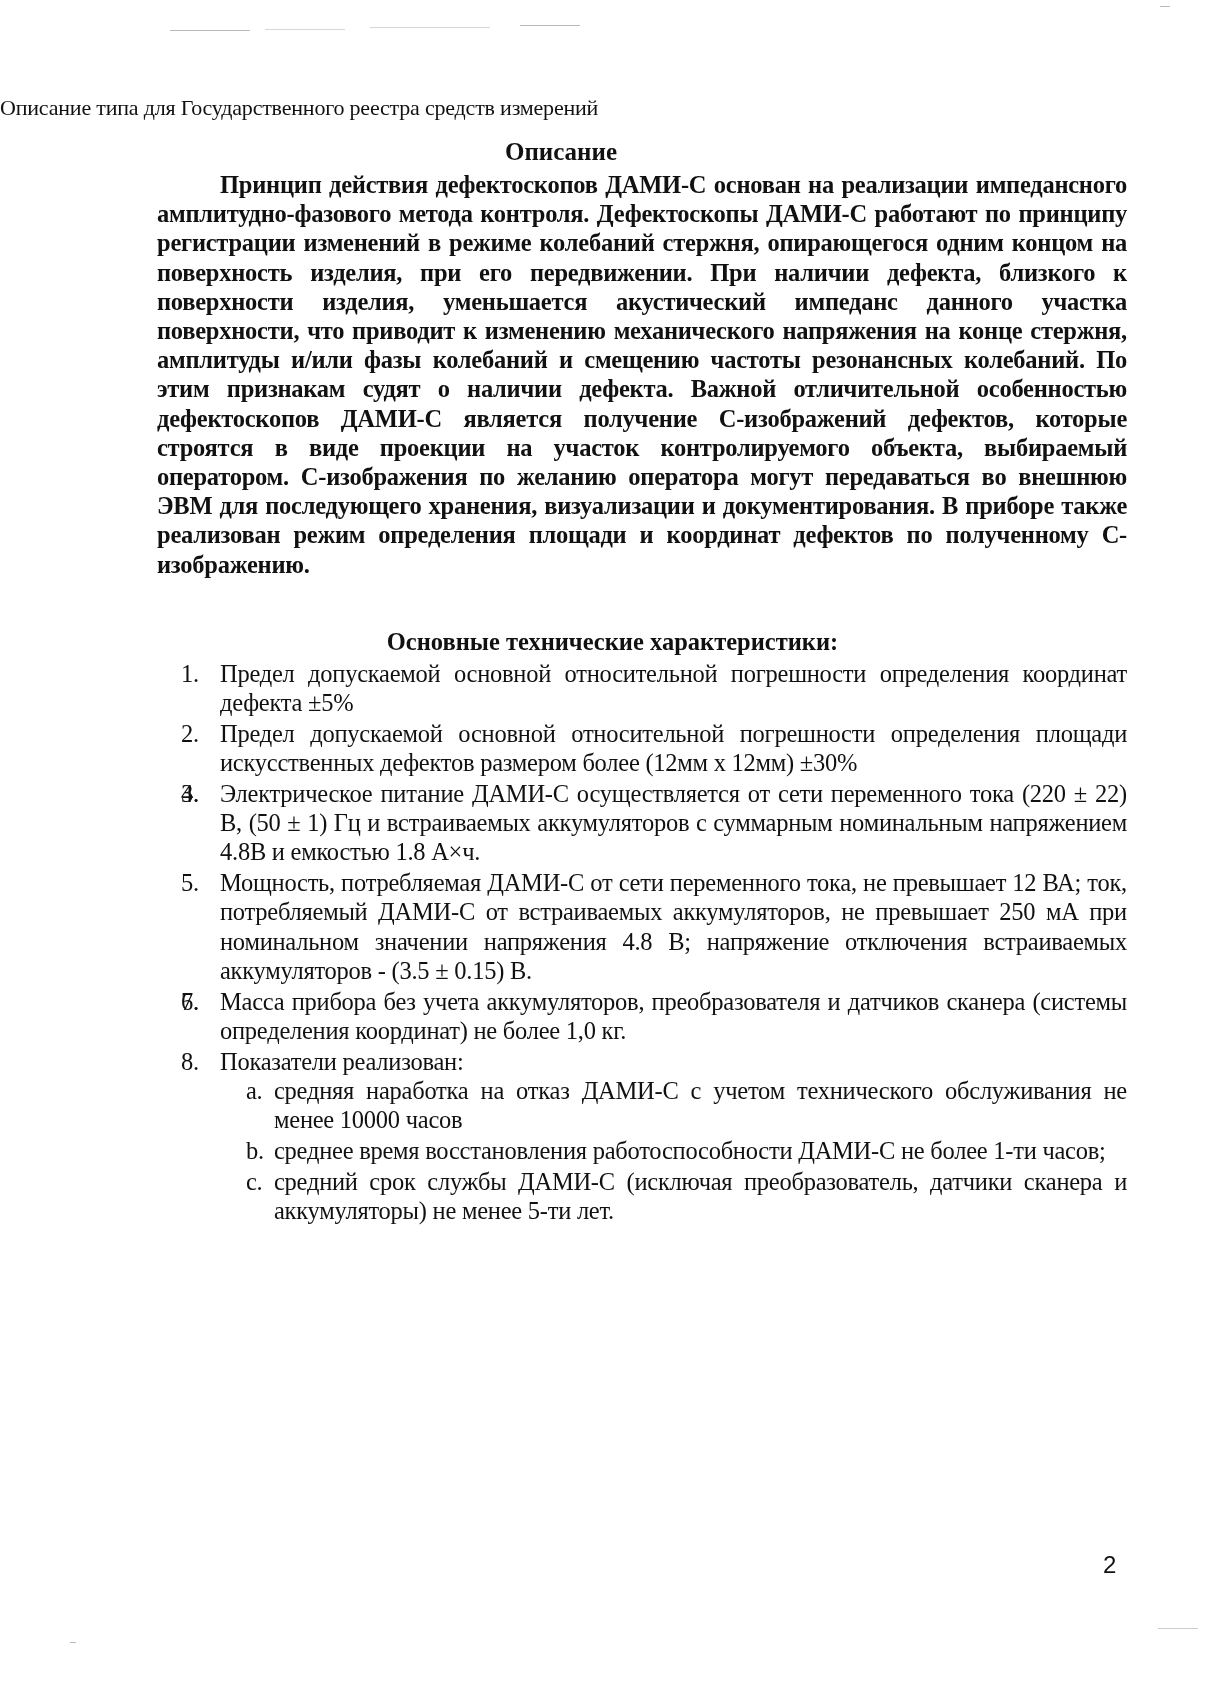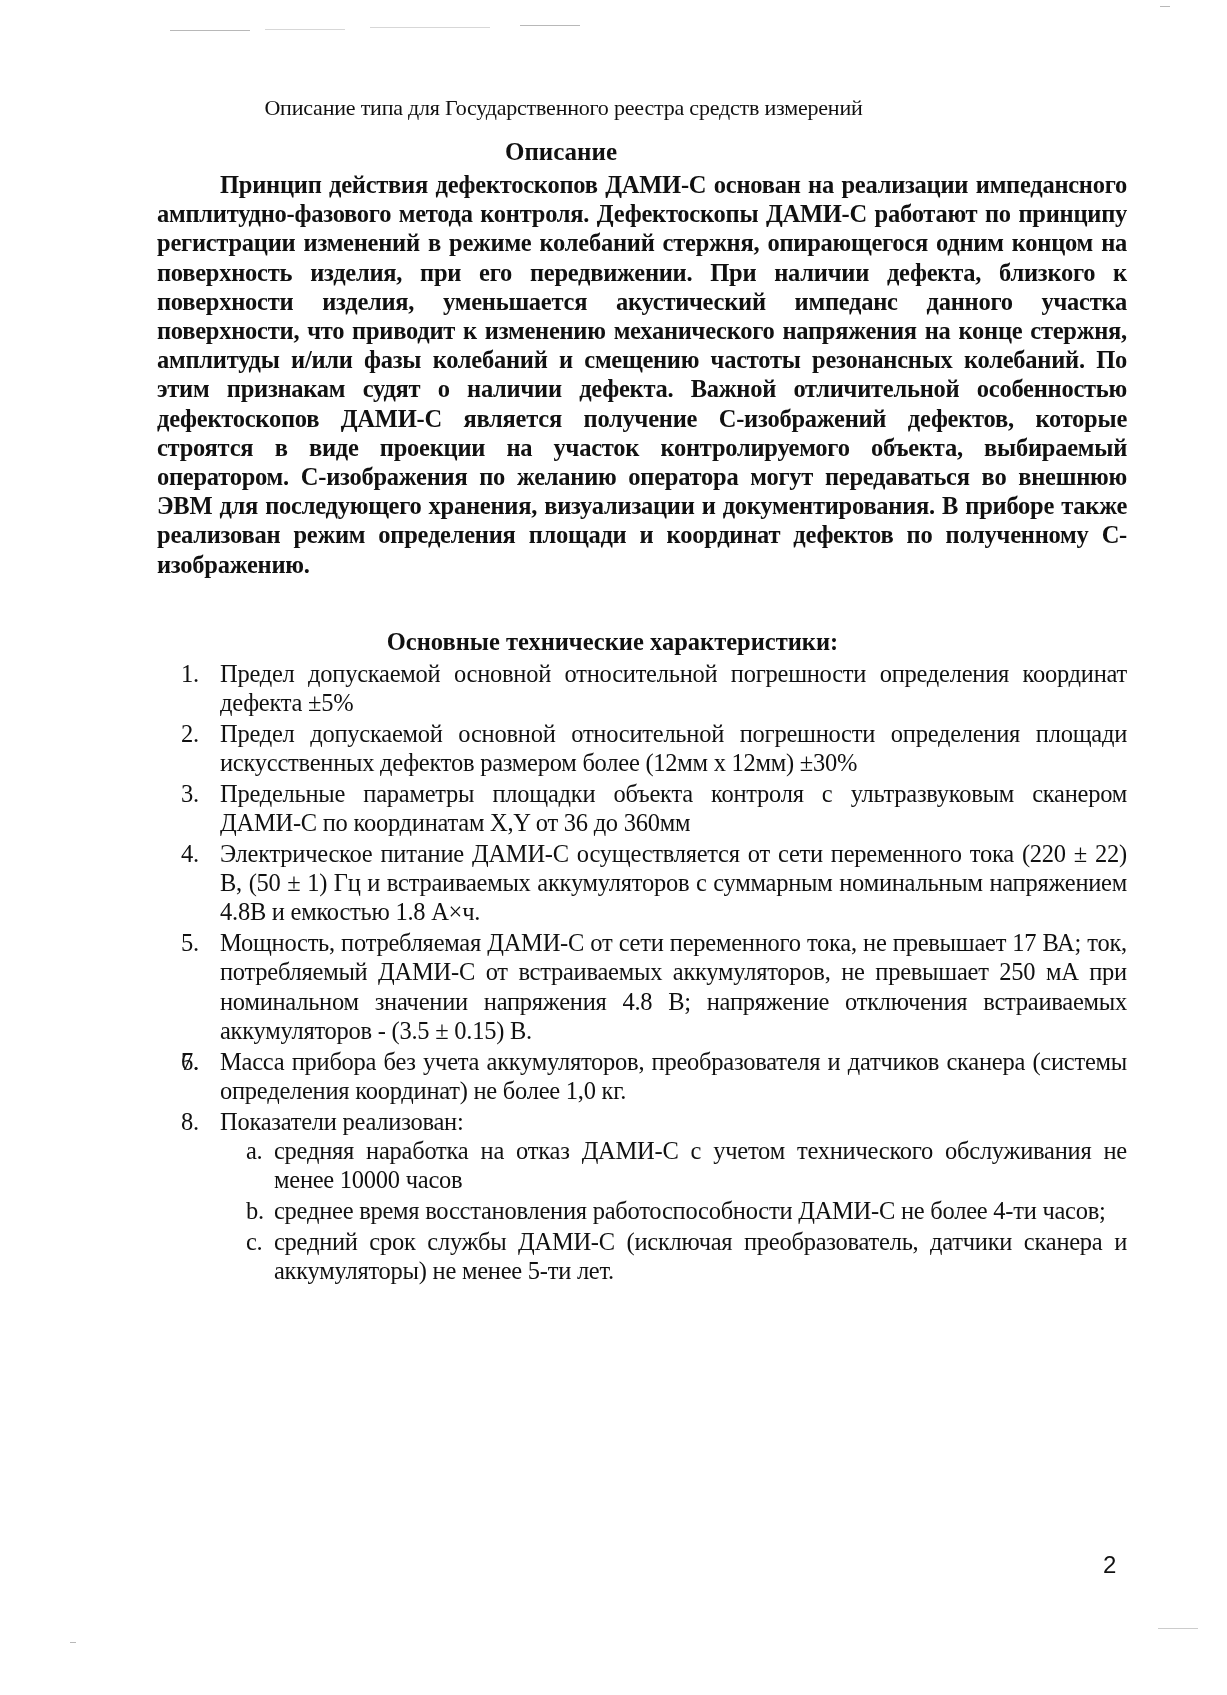--- a/index.html
+++ b/index.html
@@ -3,21 +3,21 @@
 <meta charset="utf-8">
 <style>
   html, body { margin: 0; padding: 0; background: #ffffff; }
   body {
     width: 1227px; height: 1695px; position: relative; overflow: hidden;
     font-family: "Liberation Serif", "DejaVu Serif", serif;
     color: #111111;
   }
   .scan-noise { position: absolute; height: 1px; background: #9a9a9a; opacity: .7; }
   .page-header {
-    position: absolute; left: 0; top: 95px; width: 1127px; text-align: center;
+    position: absolute; left: 0; top: 95px; width: 1127px; text-align: left;
     font-size: 22px; letter-spacing: -0.2px;
   }
   .title {
     position: absolute; left: 0; top: 138px; width: 1122px; text-align: center;
     font-weight: bold; font-size: 25px;
   }
   .body-text {
     position: absolute; left: 157px; top: 170px; width: 970px;
     font-size: 24.5px; line-height: 29.2px; text-align: justify;
     text-indent: 63px; margin: 0; letter-spacing: -0.25px; font-weight: bold;
@@ -56,27 +56,27 @@
 
 <div class="title">Описание</div>
 
 <p class="body-text">Принцип действия дефектоскопов ДАМИ-С основан на реализации импедансного амплитудно-фазового метода контроля. Дефектоскопы ДАМИ-С работают по принципу регистрации изменений в режиме колебаний стержня, опирающегося одним концом на поверхность изделия, при его передвижении. При наличии дефекта, близкого к поверхности изделия, уменьшается акустический импеданс данного участка поверхности, что приводит к изменению механического напряжения на конце стержня, амплитуды и/или фазы колебаний и смещению частоты резонансных колебаний. По этим признакам судят о наличии дефекта. Важной отличительной особенностью дефектоскопов ДАМИ-С является получение С-изображений дефектов, которые строятся в виде проекции на участок контролируемого объекта, выбираемый оператором. С-изображения по желанию оператора могут передаваться во внешнюю ЭВМ для последующего хранения, визуализации и документирования. В приборе также реализован режим определения площади и координат дефектов по полученному С-изображению.</p>
 
 <div class="specs-title">Основные технические характеристики:</div>
 
 <ol class="specs">
   <li><span class="num">1.</span><span>Предел допускаемой основной относительной погрешности определения координат дефекта ±5%</span></li>
   <li><span class="num">2.</span><span>Предел допускаемой основной относительной погрешности определения площади искусственных дефектов размером более (12мм x 12мм) ±30%</span></li>
-  <li><span class="num">3.</span><span>Предельные параметры площадки объекта контроля с ультразвуковым сканером ДАМИ-С по координатам X,Y от 36 до 360мм</span></li>
+  <li><span class="num">3.</span></li>
   <li><span class="num">4.</span><span>Электрическое питание ДАМИ-С  осуществляется от сети переменного тока (220 ± 22) В,  (50 ± 1) Гц  и  встраиваемых аккумуляторов с суммарным номинальным напряжением 4.8В и емкостью 1.8 А×ч.</span></li>
-  <li><span class="num">5.</span><span>Мощность, потребляемая ДАМИ-С  от сети переменного тока, не превышает 17 ВА; ток, потребляемый ДАМИ-С от встраиваемых аккумуляторов, не превышает 250 мА при номинальном значении напряжения 4.8 В; напряжение отключения встраиваемых аккумуляторов - (3.5 ± 0.15) В.</span></li>
+  <li><span class="num">5.</span><span>Мощность, потребляемая ДАМИ-С  от сети переменного тока, не превышает 12 ВА; ток, потребляемый ДАМИ-С от встраиваемых аккумуляторов, не превышает 250 мА при номинальном значении напряжения 4.8 В; напряжение отключения встраиваемых аккумуляторов - (3.5 ± 0.15) В.</span></li>
   <li><span class="num">6.</span></li>
   <li><span class="num">7.</span><span>Масса прибора без учета аккумуляторов, преобразователя и датчиков сканера (системы определения координат) не более 1,0 кг.</span></li>
   <li><span class="num">8.</span><span>Показатели реализован:</span>
     <ol class="sublist">
       <li><span class="num">a.</span><span>средняя наработка на отказ ДАМИ-С   с учетом технического обслуживания не менее 10000 часов</span></li>
-      <li><span class="num">b.</span><span>среднее время восстановления работоспособности ДАМИ-С  не более 4-ти часов;</span></li>
+      <li><span class="num">b.</span><span>среднее время восстановления работоспособности ДАМИ-С  не более 1-ти часов;</span></li>
       <li><span class="num">c.</span><span>средний срок службы ДАМИ-С  (исключая преобразователь, датчики сканера и аккумуляторы) не менее 5-ти лет.</span></li>
     </ol>
   </li>
 </ol>
 
 <div class="page-number">2</div>
 
 </body></html>

